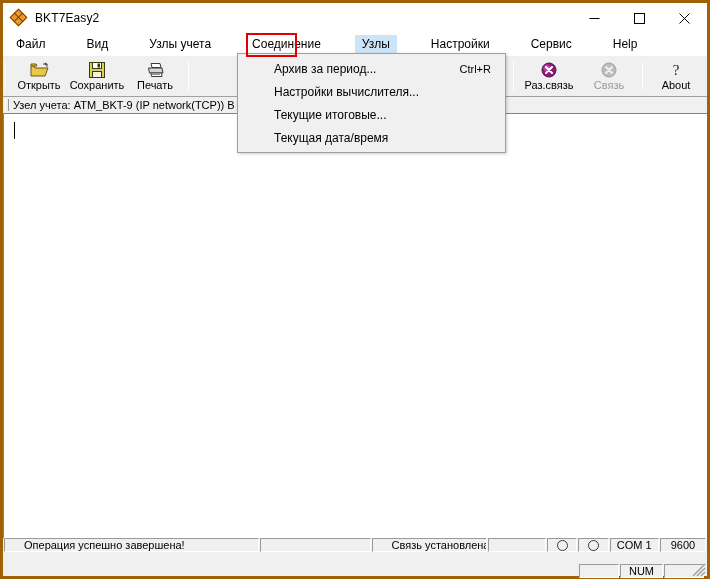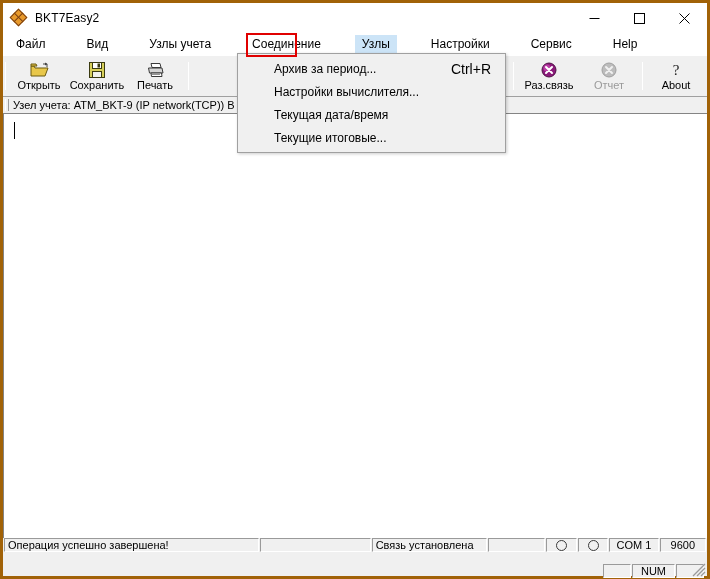--- a/index.html
+++ b/index.html
@@ -215,21 +215,21 @@
     margin-top: 12px;
   }
   .st-cell {
     border: 1px solid;
     border-color: #9a9a9a #ffffff #ffffff #9a9a9a;
     background: #f0f0f0;
     font-size: 11px;
     color: #000000;
     display: flex;
     align-items: center;
-    padding: 0 3px;
+    padding: 0 19px;
     margin-right: 1px;
     overflow: hidden;
     white-space: nowrap;
   }
   .st-cell.center { justify-content: center; padding: 0; }
   .st-led {
     width: 11px; height: 11px;
     border: 1px solid #3a3a3a;
     border-radius: 50%;
     background: #f0f0f0;
@@ -258,21 +258,21 @@
     align-items: center;
     padding: 0 14px 0 36px;
     font-size: 12px;
     color: #000000;
     white-space: nowrap;
     position: relative;
     cursor: default;
   }
   .dd-label { flex: 1 1 auto; position: relative; }
   .dd-shortcut {
-    font-size: 14px;
+    font-size: 11px;
     color: #000000;
     margin-left: 18px;
   }
   .dd-underline {
     position: absolute;
     left: 0;
     bottom: -3px;
     height: 3px;
     background: #e00000;
   }
@@ -379,21 +379,21 @@
         <span class="tool-lbl">Раз.связь</span>
       </div>
 
       <div class="tool-btn disabled">
         <span class="tool-ico">
           <svg width="16" height="16" viewBox="0 0 16 16">
             <circle cx="8" cy="8" r="7" fill="#bcbcbc" stroke="#a0a0a0" stroke-width="1"></circle>
             <path d="M5 5 L11 11 M11 5 L5 11" stroke="#f0f0f0" stroke-width="2" stroke-linecap="round"></path>
           </svg>
         </span>
-        <span class="tool-lbl">Отчет</span>
+        <span class="tool-lbl">Связь</span>
       </div>
 
       <div class="tool-sep"></div>
 
       <div class="tool-btn">
         <span class="tool-ico">
           <svg width="14" height="16" viewBox="0 0 14 16">
             <text x="7" y="13" font-family="Liberation Serif, serif" font-size="15" text-anchor="middle" fill="#202020">?</text>
           </svg>
         </span>
@@ -439,23 +439,23 @@
   <div id="dropdown-menu">
     <div class="dd-item">
       <span class="dd-label">Архив за период...</span>
       <span class="dd-shortcut">Ctrl+R</span>
     </div>
     <div class="dd-item">
       <span class="dd-label">Настройки вычислителя...</span>
       <span class="dd-shortcut"></span>
     </div>
     <div class="dd-item">
+      <span class="dd-label">Текущие итоговые...</span>
+      <span class="dd-shortcut"></span>
+    </div>
+    <div class="dd-item">
       <span class="dd-label">Текущая дата/время</span>
       <span class="dd-shortcut"></span>
     </div>
-    <div class="dd-item">
-      <span class="dd-label">Текущие итоговые...</span>
-      <span class="dd-shortcut"></span>
-    </div>
   </div>
 
   <div id="menu-highlight-box" style="left: 242.844px; top: 30px; width: 50.8594px; height: 24px;"></div>
 </div>
 
 </body></html>

